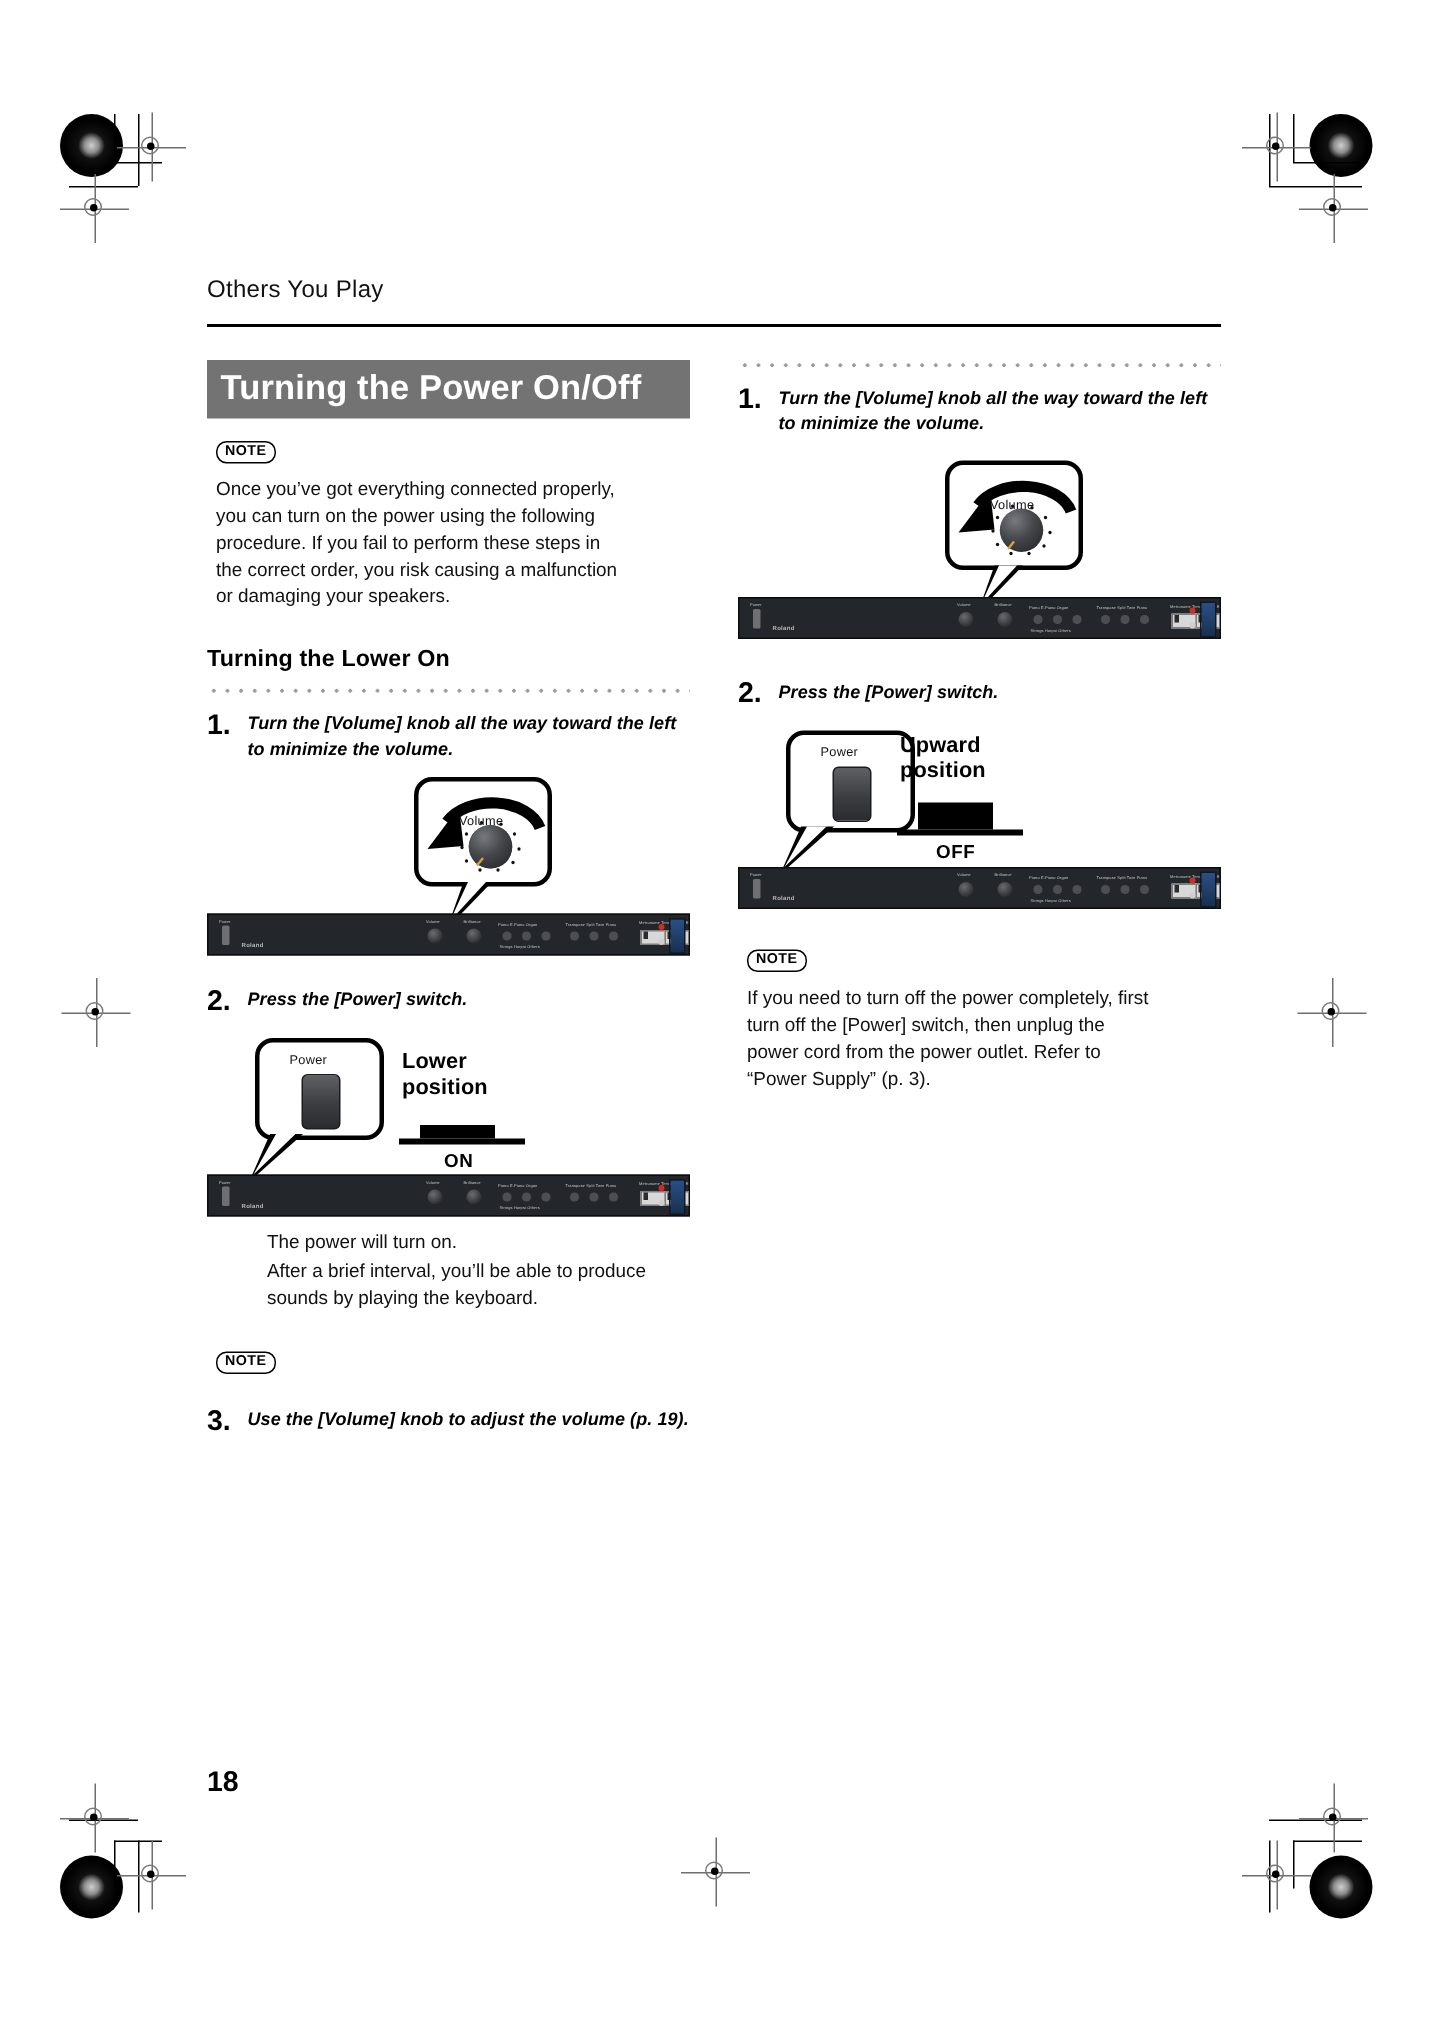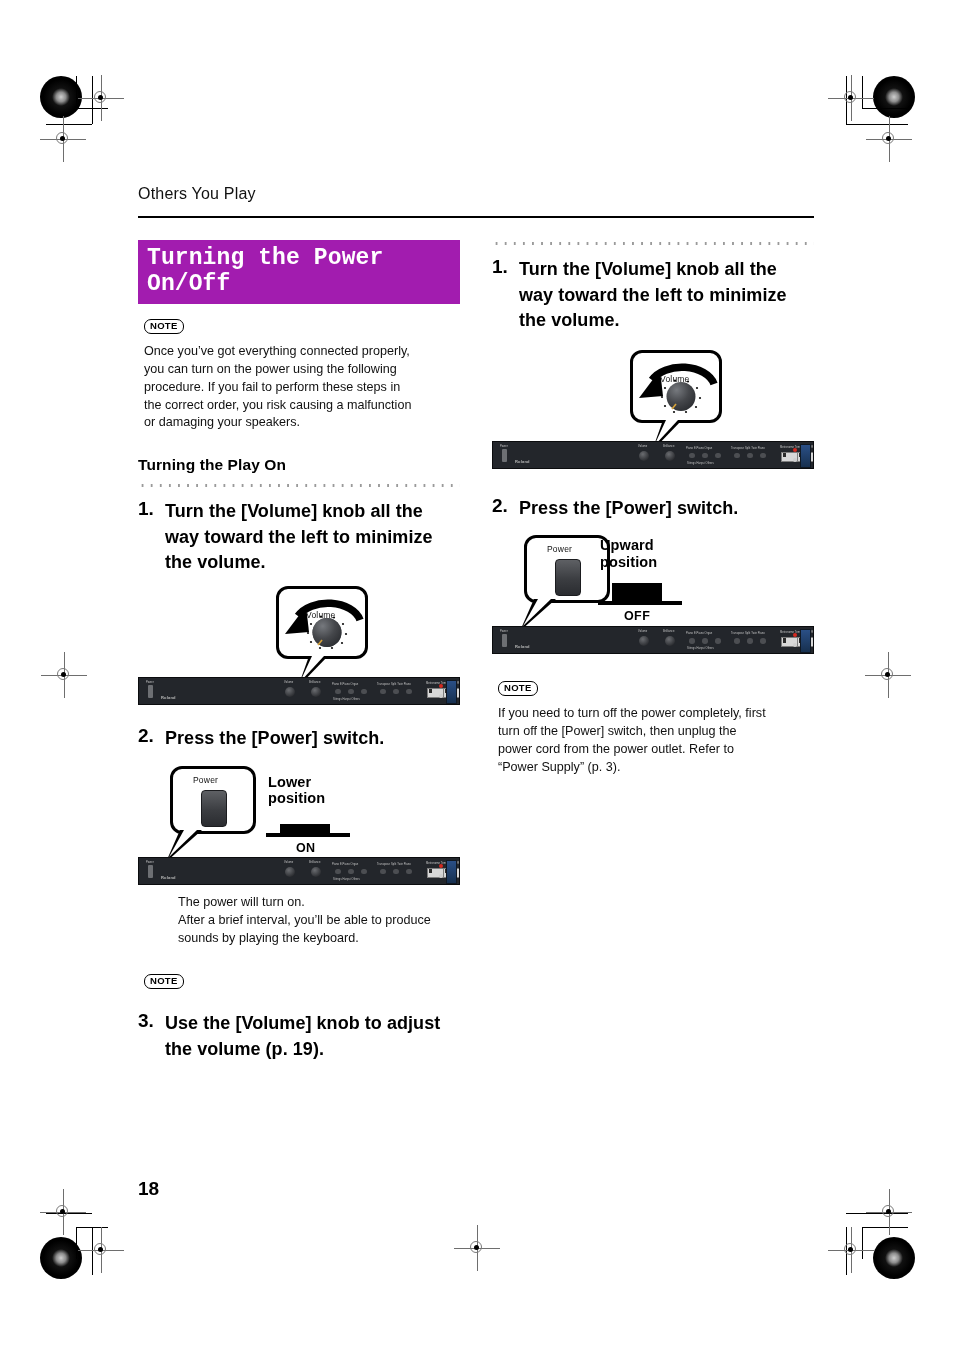--- a/index.html
+++ b/index.html
@@ -100,29 +100,28 @@
 
   
   .col {
     position: absolute;
     width: 322px;
   }
   .col-left  { left: 138px; top: 240px; }
   .col-right { left: 492px; top: 232px; }
 
   .title-bar {
-    background: #a21caf;
+    background: #737373;
     color: #fff;
     font-size: 23px;
     font-weight: bold;
     letter-spacing: 0.1px;
     padding: 5px 0 7px 9px;
     width: 313px;
     margin-bottom: 10px;
-    font-family: Liberation Mono, monospace;
   }
 
   .section-head {
     font-size: 15.5px;
     font-weight: bold;
     letter-spacing: 0.1px;
     margin: 0;
   }
   .dot-rule {
     height: 9px;
@@ -167,24 +166,25 @@
   }
   .step-num {
     flex: 0 0 auto;
     font-size: 19px;
     font-weight: bold;
     line-height: 1.05;
     width: 19px;
   }
   .step-body { flex: 1 1 auto; }
   .step-title {
-    font-size: 18px;
+    font-size: 12px;
     font-weight: bold;
     line-height: 1.42;
     letter-spacing: 0.05px;
+    font-style: italic;
   }
   .step-sub {
     font-size: 12.6px;
     line-height: 1.45;
     margin-top: 3px;
     color: #111;
   }
   .body-text {
     font-size: 12.6px;
     line-height: 1.45;
@@ -436,21 +436,21 @@
 
     <div class="title-bar">Turning the Power On/Off</div>
 
     <div class="note">
       <div class="note-badge">NOTE</div>
       <div class="note-text">Once you’ve got everything connected properly, you can turn on the power using the following procedure. If you fail to perform these steps in the correct order, you risk causing a malfunction or damaging your speakers.</div>
     </div>
 
     <div style="height:14px"></div>
 
-    <div class="section-head">Turning the Play On</div>
+    <div class="section-head">Turning the Lower On</div>
     <div class="dot-rule"></div>
 
     <div class="step">
       <div class="step-num">1.</div>
       <div class="step-body">
         <div class="step-title">Turn the [Volume] knob all the way toward the left to minimize the volume.</div>
       </div>
     </div>
 
     <div class="figure" style="height:118px;">

